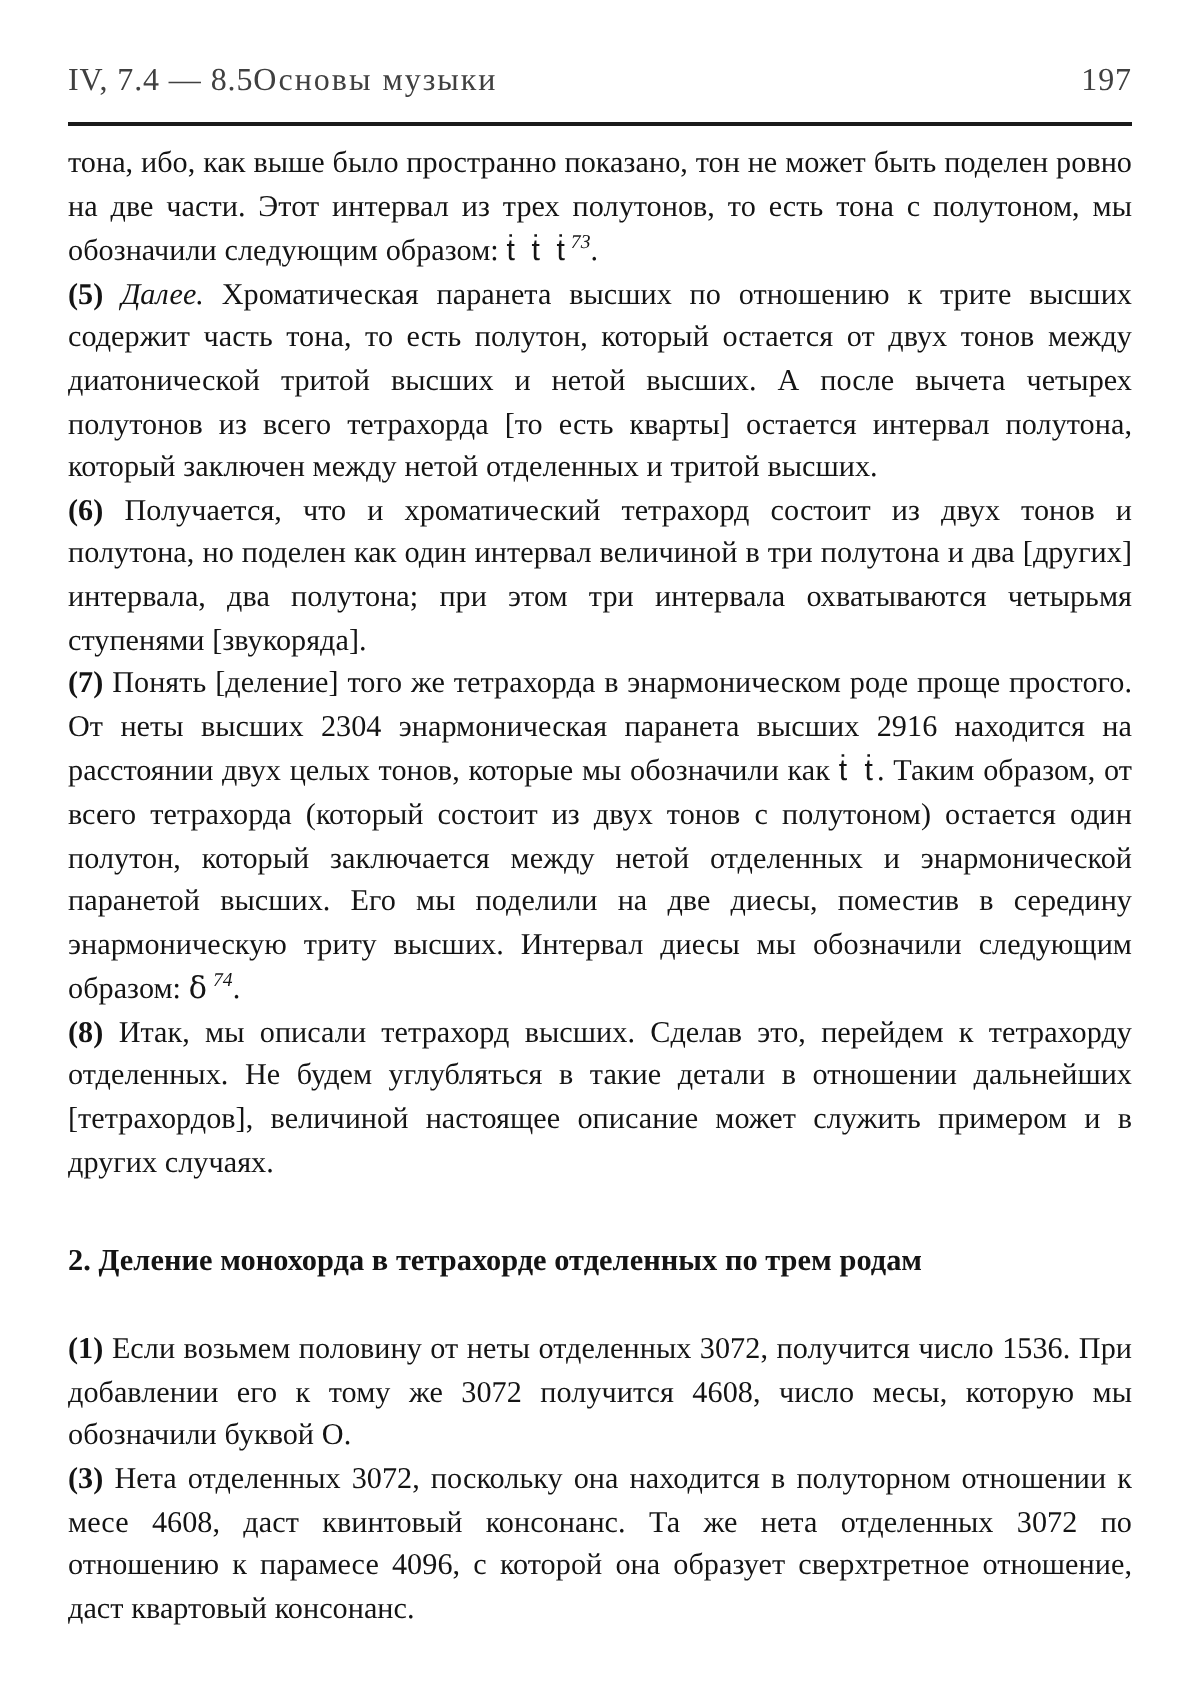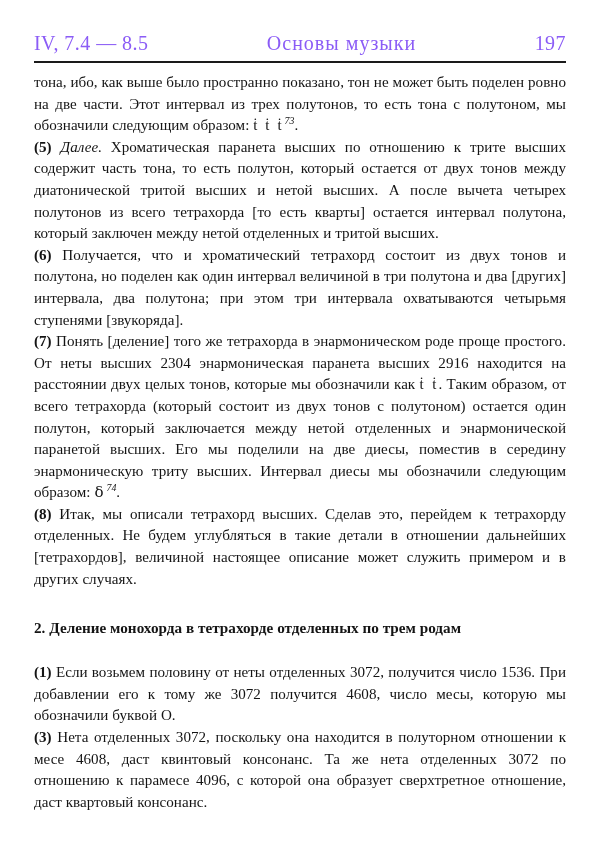--- a/index.html
+++ b/index.html
@@ -27,26 +27,26 @@
   
   .running-head {
     position: absolute;
     left: 34px;
     right: 34px;
     top: 32px;
     height: 22px;
     display: flex;
     align-items: baseline;
     justify-content: space-between;
-    font-size: 20px;
+    font-size: 16px;
     letter-spacing: 0.45px;
-    color: #8b5cf6;
+    color: #404040;
   }
   .rh-left  { flex: 0 0 auto; white-space: nowrap; }
-  .rh-center{ flex: 1 1 auto; text-align: center; white-space: nowrap; letter-spacing: 1.0px; }
+  .rh-center{ flex: 1 1 auto; text-align: left; white-space: nowrap; letter-spacing: 1.0px; }
   .rh-right { flex: 0 0 auto; white-space: nowrap; text-align: left; }
 
   .head-rule {
     position: absolute;
     left: 34px;
     right: 34px;
     top: 61px;
     height: 2px;
     background: #1a1a1a;
   }
@@ -76,21 +76,21 @@
 
   sup.note {
     font-size: 9.8px;
     vertical-align: super;
     line-height: 0;
     padding-left: 1px;
     font-style: italic;
   }
 
   .sym {
-    font-family: Liberation Serif, serif;
+    font-family: Liberation Sans, sans-serif;
     letter-spacing: 2px;
     white-space: nowrap;
   }
   .sym-greek { font-family: "DejaVu Serif", serif; }
 
   
   h2.section-heading {
     margin: 0;
     font-size: 15.2px;
     line-height: 21px;

